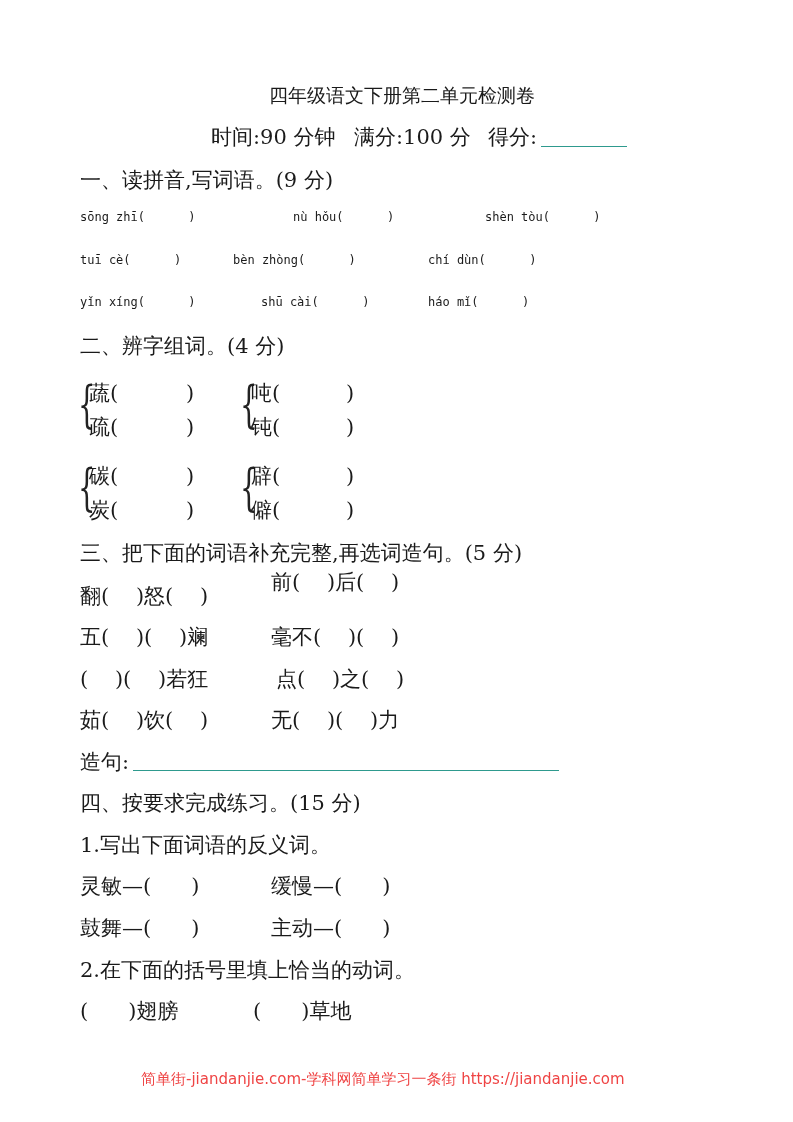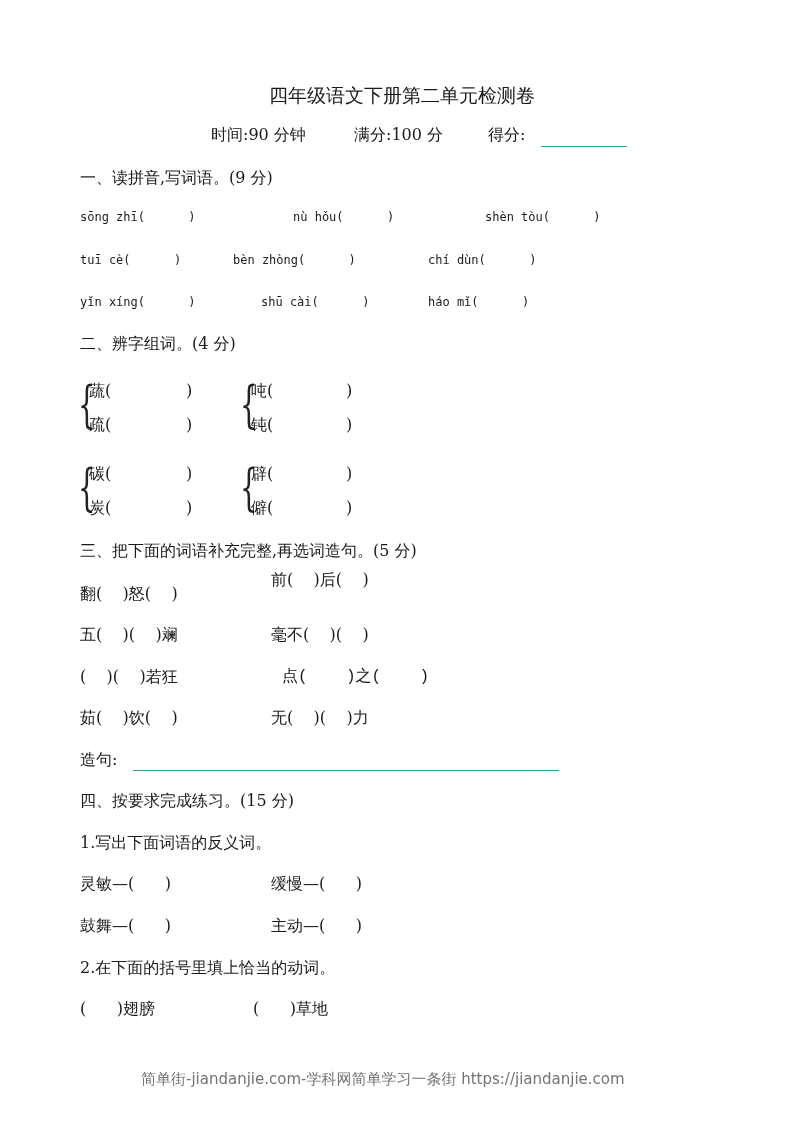--- a/index.html
+++ b/index.html
@@ -1,25 +1,25 @@
 <!DOCTYPE html>
 <html><head>
 <meta charset="utf-8">
 <style>
   html, body { margin: 0; padding: 0; background: #ffffff; }
   body { width: 793px; height: 1122px; position: relative; overflow: hidden;
          font-family: "DejaVu Serif", "Liberation Serif", serif; color: #1a1a1a; }
   .abs { position: absolute; white-space: pre; line-height: 1; }
   .title { font-size: 19px; }
-  .txt { font-size: 16px; }
+  .txt { font-size: 21px; }
   .pinyin { font-family: "DejaVu Sans Mono", "Liberation Mono", monospace; font-size: 12px; }
   .uline { position: absolute; height: 0; border-bottom: 1.5px solid #2e9a8e; }
   .brace { position: absolute; font-size: 50px; line-height: 1; transform: scaleX(0.55); transform-origin: left top;
            font-family: "DejaVu Serif", serif; font-weight: 200; color: #222; }
-  .footer { font-family: "DejaVu Sans", "Liberation Sans", sans-serif; font-size: 15px; color: #737373; }
+  .footer { font-family: "DejaVu Sans", "Liberation Sans", sans-serif; font-size: 15px; color: #ef4444; }
 </style>
 </head>
 <body>
 
 <div class="abs title" style="left:269px; top:86px;">四年级语文下册第二单元检测卷</div>
 <div class="abs txt" style="left:211px; top:127px;">时间:90 分钟</div>
 <div class="abs txt" style="left:354px; top:127px;">满分:100 分</div>
 <div class="abs txt" style="left:488px; top:127px;">得分:</div>
 <div class="uline" style="left:541px; top:146px; width:86px;"></div>
 
@@ -61,21 +61,21 @@
 <div class="abs txt" style="left:346px; top:466px;">)</div>
 <div class="abs txt" style="left:251px; top:500px;">僻(</div>
 <div class="abs txt" style="left:346px; top:500px;">)</div>
 
 <div class="abs txt" style="left:80px; top:543px;">三、把下面的词语补充完整,再选词造句。(5 分)</div>
 <div class="abs txt" style="left:80px; top:586px;text-align:right;">翻(    )怒(    )</div>
 <div class="abs txt" style="left:271px; top:572px;">前(    )后(    )</div>
 <div class="abs txt" style="left:80px; top:627px;">五(    )(    )斓</div>
 <div class="abs txt" style="left:271px; top:627px;">毫不(    )(    )</div>
 <div class="abs txt" style="left:80px; top:669px;">(    )(    )若狂</div>
-<div class="abs txt" style="left:282px; top:669px;font-family:Liberation Mono, monospace;">点(    )之(    )</div>
+<div class="abs txt" style="left:276px; top:669px;">点(    )之(    )</div>
 <div class="abs txt" style="left:80px; top:710px;">茹(    )饮(    )</div>
 <div class="abs txt" style="left:271px; top:710px;">无(    )(    )力</div>
 
 <div class="abs txt" style="left:80px; top:752px;">造句:</div>
 <div class="uline" style="left:133px; top:770px; width:426px;"></div>
 
 <div class="abs txt" style="left:80px; top:793px;">四、按要求完成练习。(15 分)</div>
 <div class="abs txt" style="left:80px; top:835px;">1.写出下面词语的反义词。</div>
 <div class="abs txt" style="left:80px; top:876px;">灵敏—(      )</div>
 <div class="abs txt" style="left:271px; top:876px;">缓慢—(      )</div>

